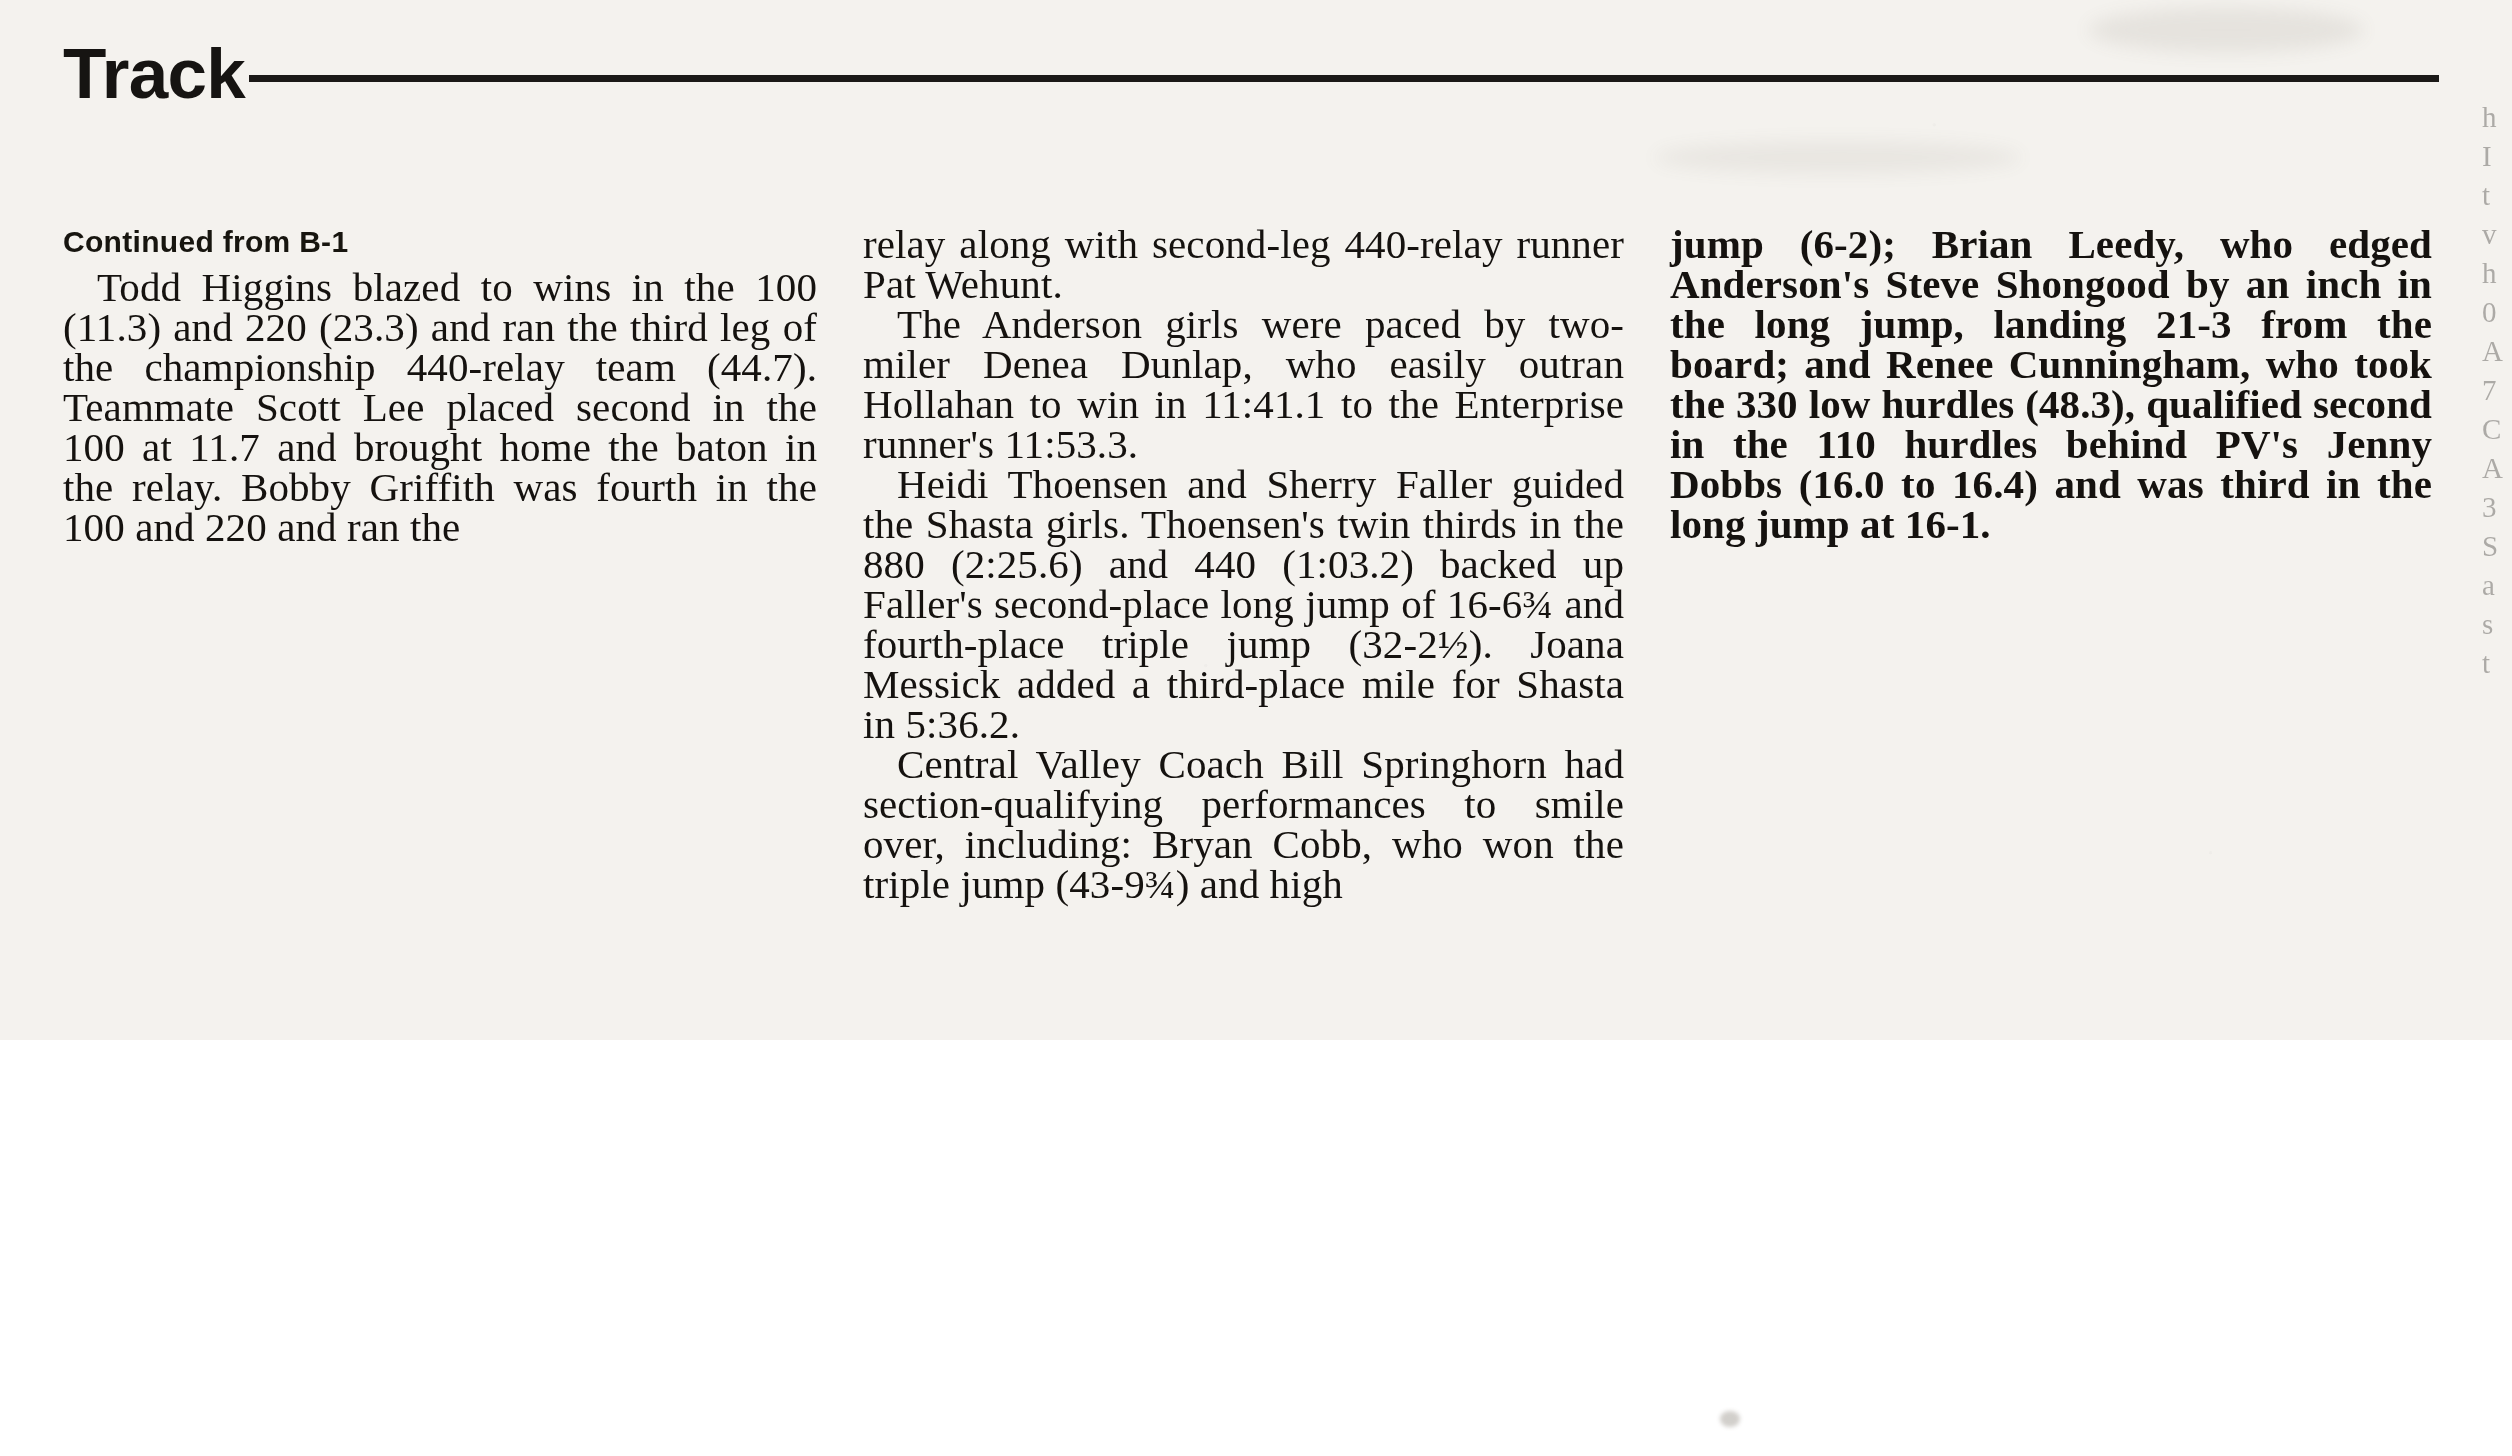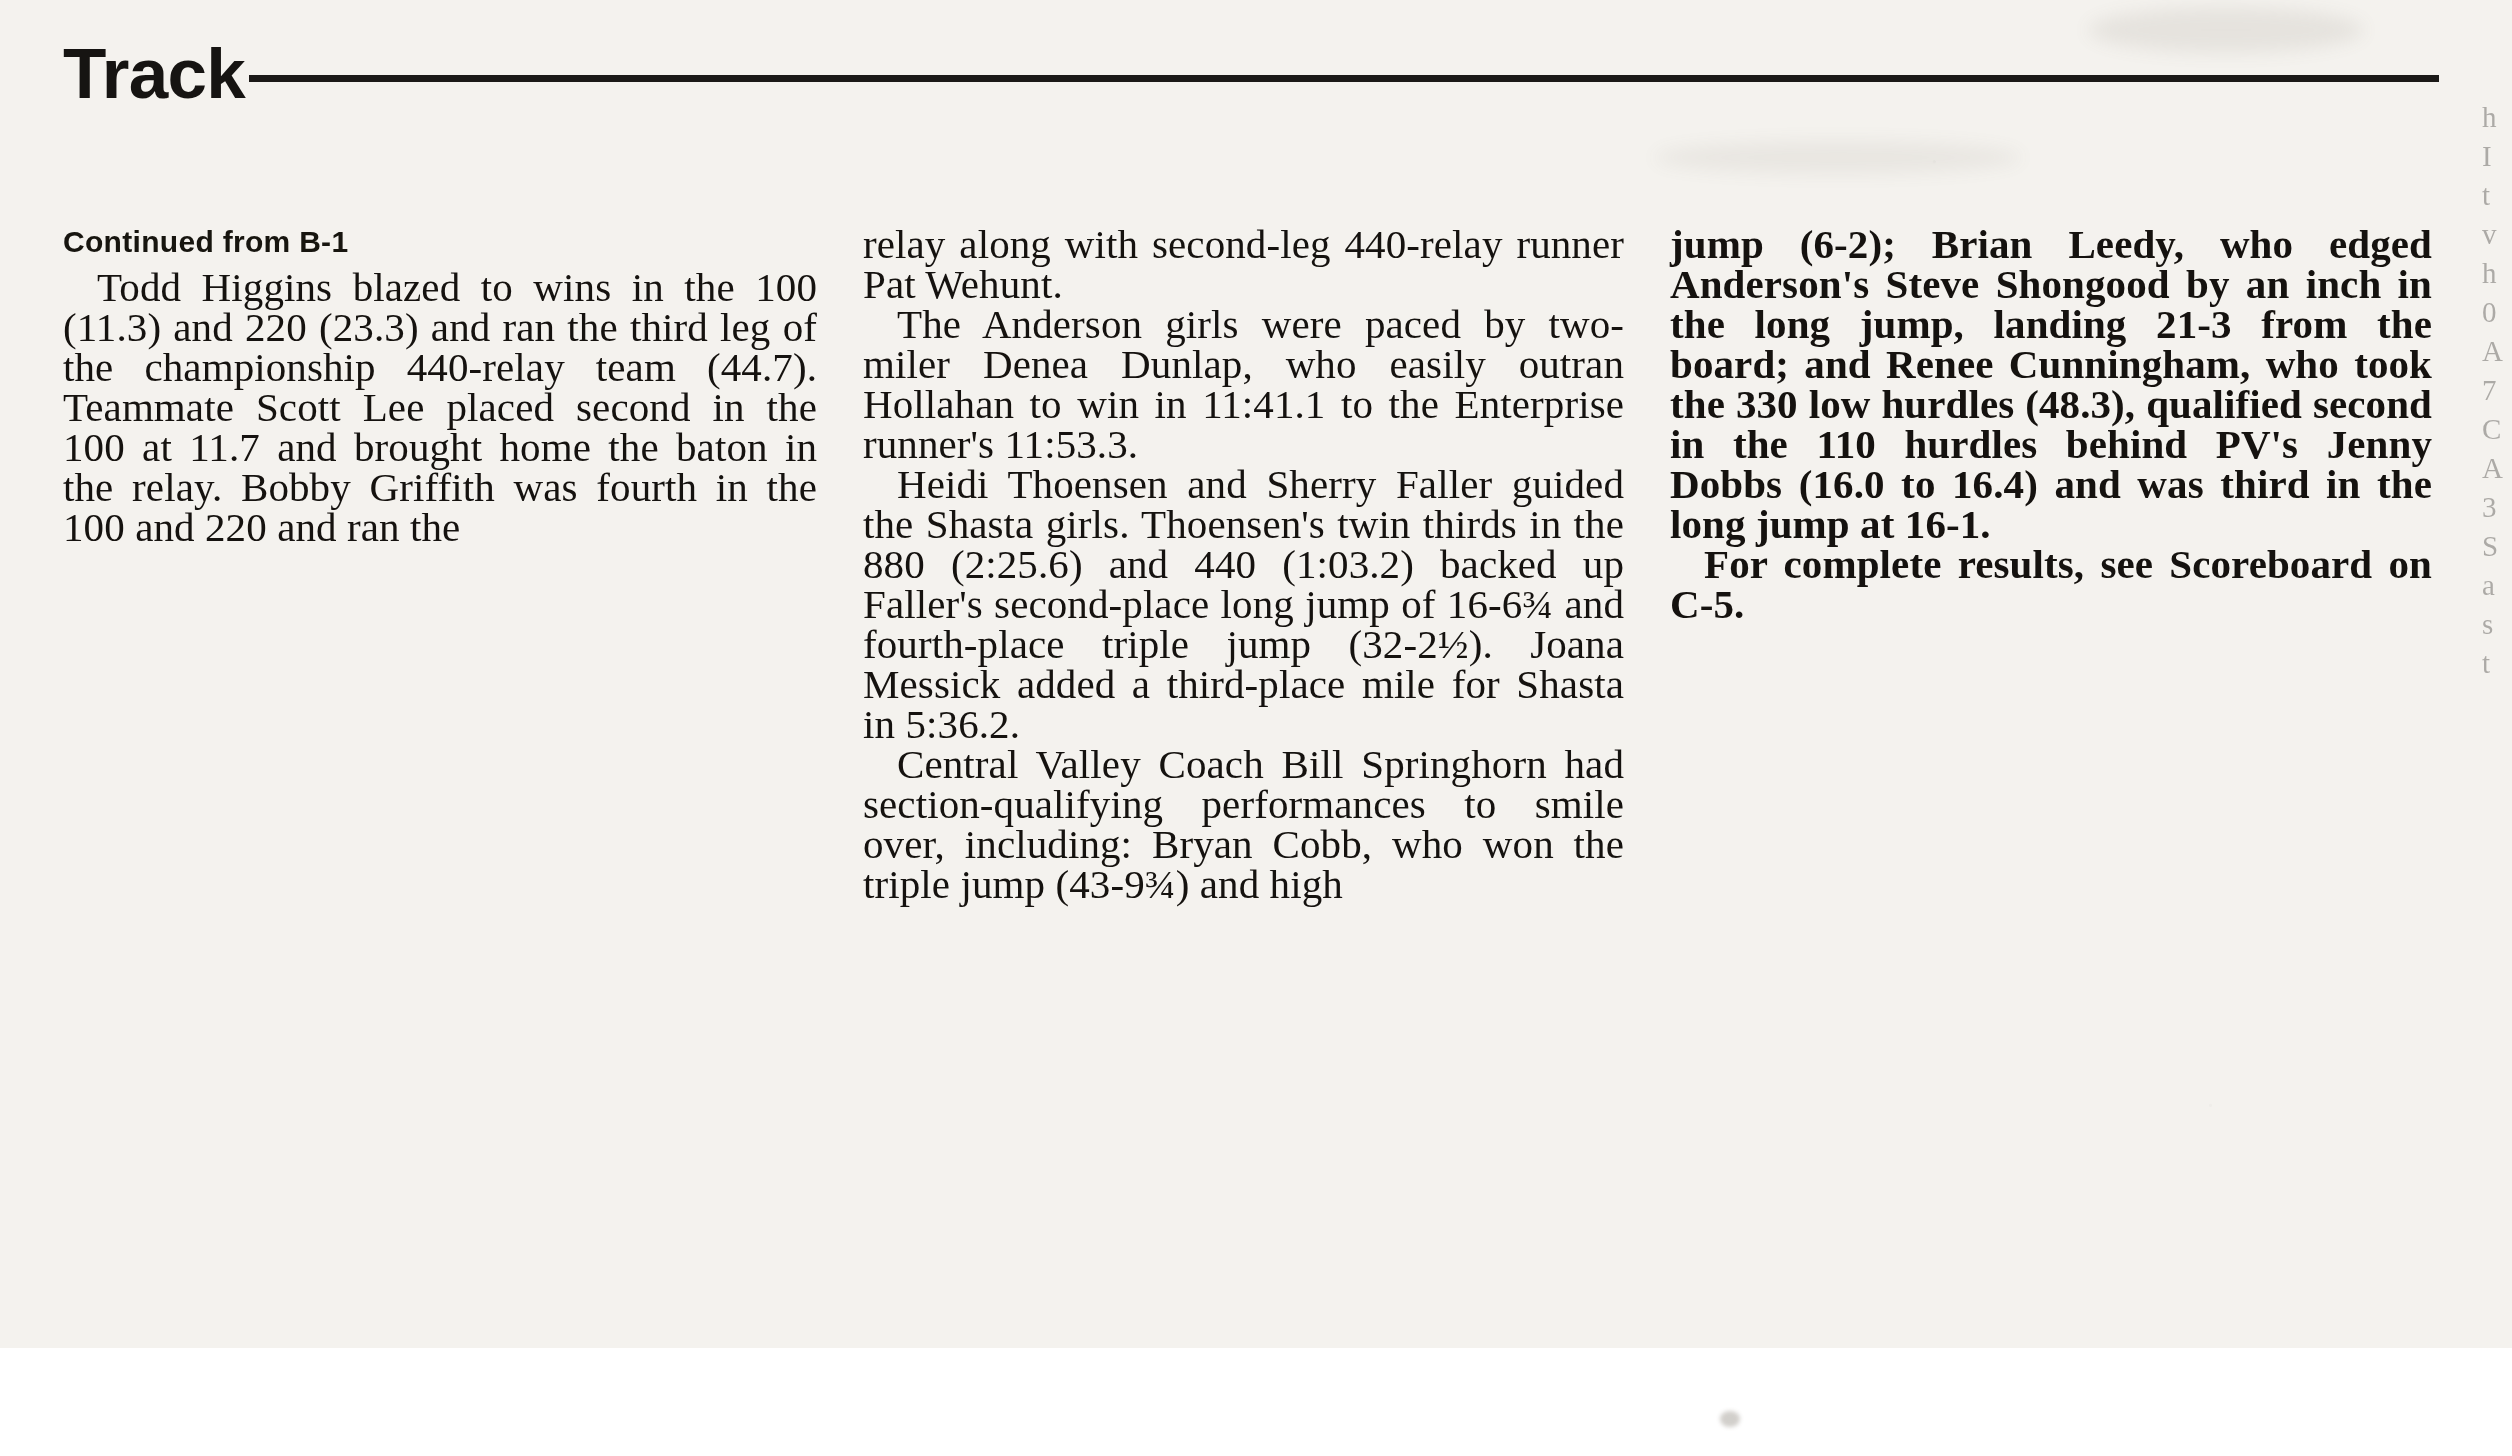--- a/index.html
+++ b/index.html
@@ -9,21 +9,21 @@
   }
   body {
     width: 2512px;
     height: 1456px;
     overflow: hidden;
     font-family: "Liberation Serif", serif;
   }
   .page {
     position: relative;
     width: 2512px;
-    height: 1348px;
+    height: 1040px;
     background: #f4f2ee;
     background-image:
       radial-gradient(circle at 12% 28%, rgba(0,0,0,0.020) 0 1.3px, rgba(0,0,0,0) 2px),
       radial-gradient(circle at 48% 64%, rgba(0,0,0,0.020) 0 1.3px, rgba(0,0,0,0) 2px),
       radial-gradient(circle at 77% 12%, rgba(0,0,0,0.018) 0 1.3px, rgba(0,0,0,0) 2px),
       radial-gradient(circle at 88% 82%, rgba(0,0,0,0.018) 0 1.3px, rgba(0,0,0,0) 2px);
     box-sizing: border-box;
     padding: 0;
   }
 
@@ -147,21 +147,20 @@
 
     <div class="col col-2">
       <p class="body">relay along with second-leg 440-relay runner Pat Wehunt.</p>
       <p class="body indent">The Anderson girls were paced by two-miler Denea Dunlap, who easily outran Hollahan to win in 11:41.1 to the Enterprise runner's 11:53.3.</p>
       <p class="body indent">Heidi Thoensen and Sherry Faller guided the Shasta girls. Thoensen's twin thirds in the 880 (2:25.6) and 440 (1:03.2) backed up Faller's second-place long jump of 16-6¾ and fourth-place triple jump (32-2½). Joana Messick added a third-place mile for Shasta in 5:36.2.</p>
       <p class="body indent">Central Valley Coach Bill Springhorn had section-qualifying performances to smile over, including: Bryan Cobb, who won the triple jump (43-9¾) and high</p>
     </div>
 
     <div class="col col-3">
       <p class="body">jump (6-2); Brian Leedy, who edged Anderson's Steve Shongood by an inch in the long jump, landing 21-3 from the board; and Renee Cunningham, who took the 330 low hurdles (48.3), qualified second in the 110 hurdles behind PV's Jenny Dobbs (16.0 to 16.4) and was third in the long jump at 16-1.</p>
-      <p class="body indent">For complete results, see Scoreboard on C-5.</p>
     </div>
 
   </div>
 
   <div class="edge-col">
     <div>h</div>
     <div>I</div>
     <div>t</div>
     <div>v</div>
     <div>h</div>

